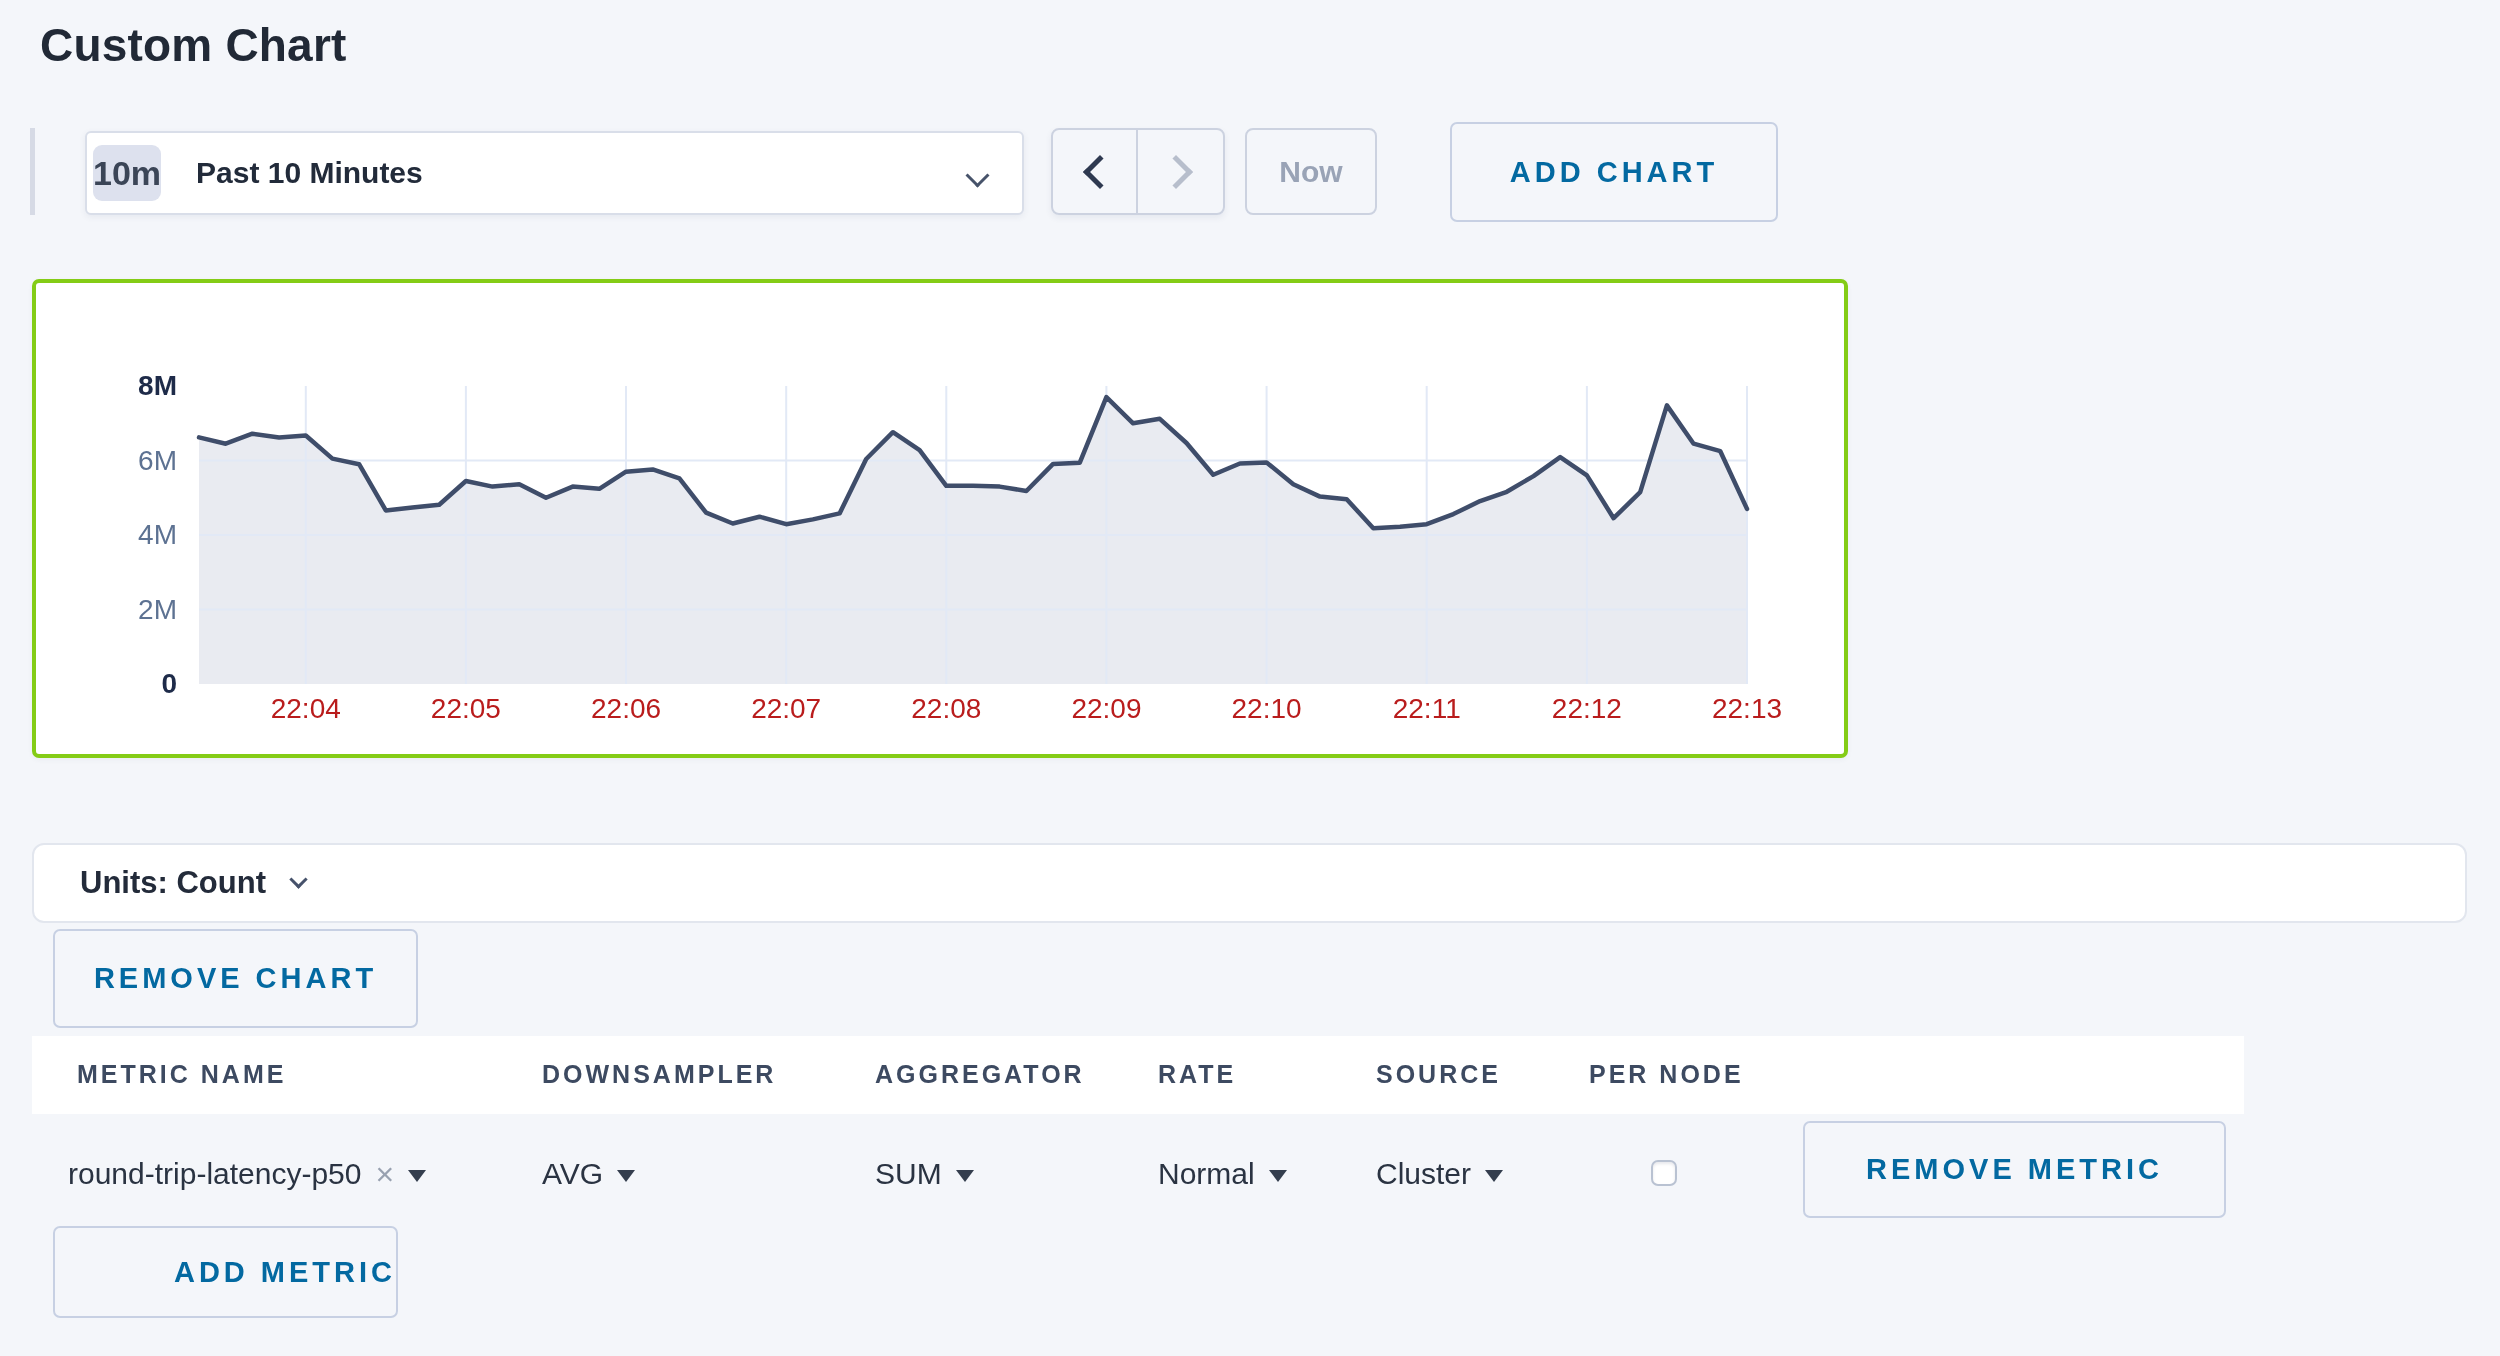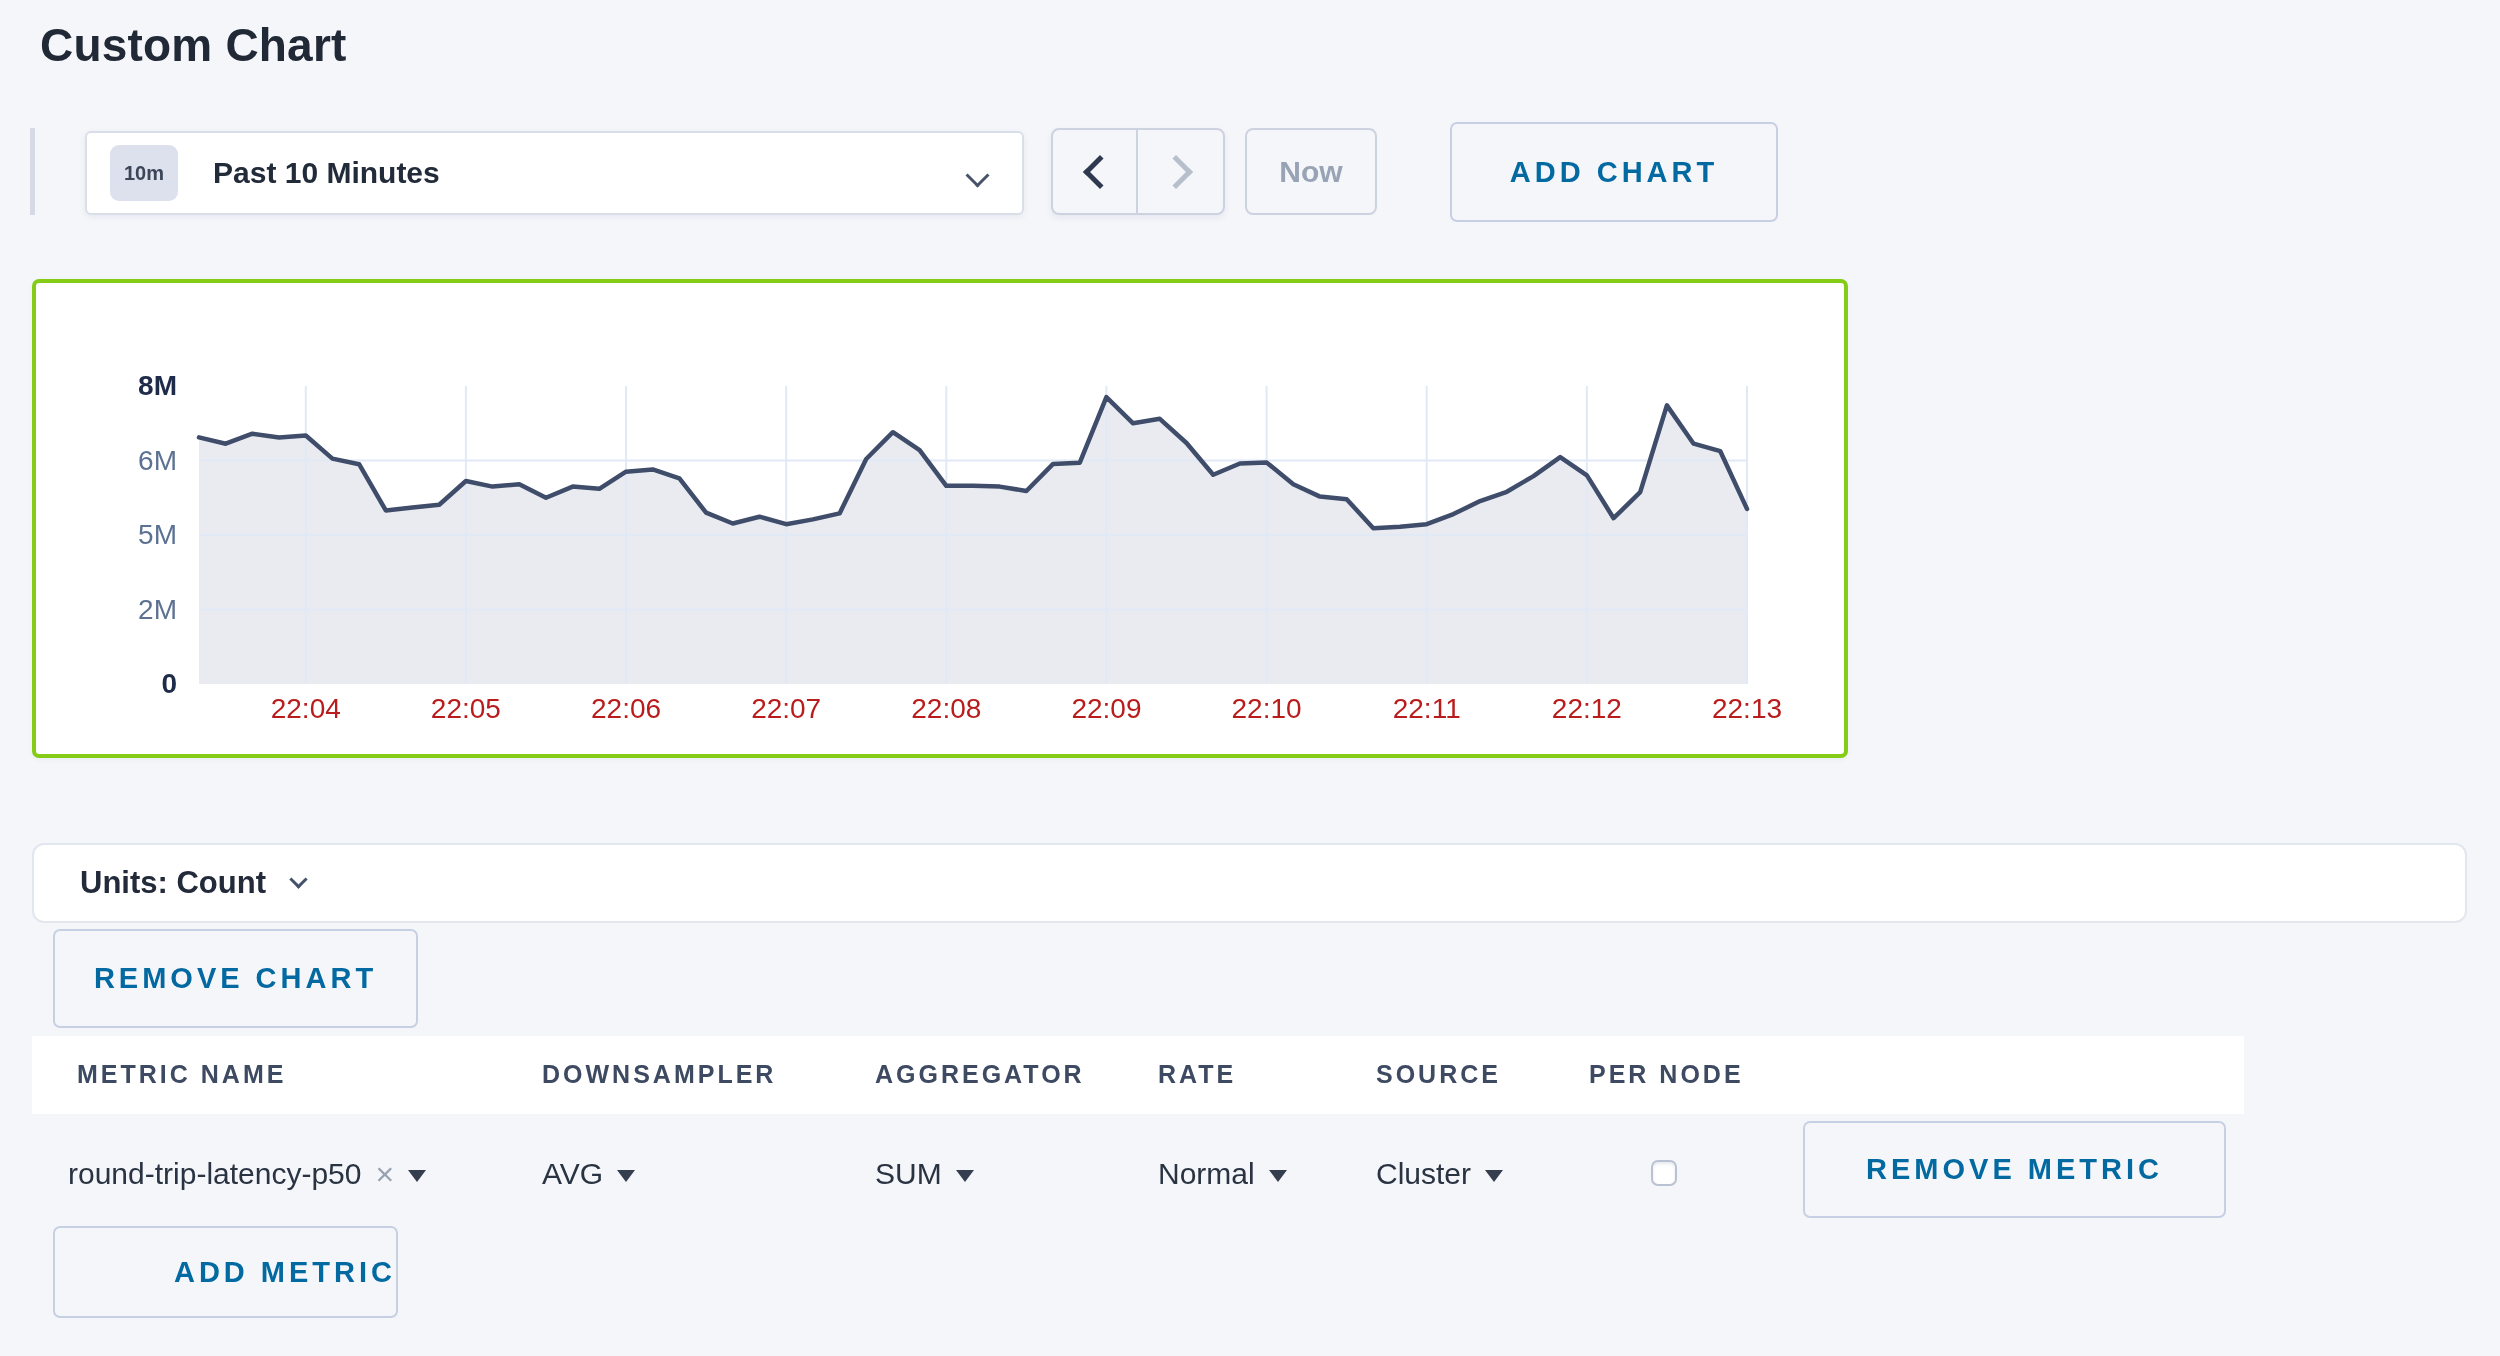--- a/index.html
+++ b/index.html
@@ -23,22 +23,22 @@
   
   .accent-bar { left:30px; top:128px; width:5px; height:87px; background:#d6dae5; }
 
   .time-dropdown {
     left:85px; top:131px; width:939px; height:84px;
     background:#ffffff; border:2px solid #d9dee9; border-radius:6px;
     display:flex; align-items:center; cursor:pointer;
     box-shadow:0 2px 6px rgba(70,82,110,0.08);
   }
   .range-badge {
-    margin-left:23px; width:68px; height:56px; border-radius:9px;
-    background:#dde1ee; color:#3b4557; font-size:20px; font-weight:700;
+    margin-left:6px; width:68px; height:56px; border-radius:9px;
+    background:#dde1ee; color:#3b4557; font-size:34px; font-weight:700;
     display:flex; align-items:center; justify-content:center;
   }
   .range-label { margin-left:35px; font-size:30px; font-weight:700; color:#222b3a; }
   .chev {
     display:inline-block; border-style:solid; border-color:#47536a;
     border-width:0 3px 3px 0; width:17px; height:17px;
     transform:rotate(45deg);
   }
   .time-dropdown .chev { position:absolute; right:36px; top:34px; }
 
@@ -165,21 +165,21 @@
         <line x1="1390.7" y1="103" x2="1390.7" y2="401" stroke="#e2e9f6" stroke-width="2"></line>
         <line x1="1550.9" y1="103" x2="1550.9" y2="401" stroke="#e2e9f6" stroke-width="2"></line>
         <line x1="1711.0" y1="103" x2="1711.0" y2="401" stroke="#e2e9f6" stroke-width="2"></line>
         <line x1="163" y1="177.5" x2="1711" y2="177.5" stroke="#e2e9f6" stroke-width="2"></line>
         <line x1="163" y1="252.0" x2="1711" y2="252.0" stroke="#e2e9f6" stroke-width="2"></line>
         <line x1="163" y1="326.5" x2="1711" y2="326.5" stroke="#e2e9f6" stroke-width="2"></line>
         <path d="M163.0,154.4 L189.7,160.7 L216.4,150.7 L243.1,154.4 L269.8,152.5 L296.4,175.6 L323.1,181.2 L349.8,227.4 L376.5,224.4 L403.2,221.8 L429.9,198.0 L456.6,203.6 L483.3,201.3 L510.0,214.8 L536.7,203.6 L563.3,205.8 L590.0,188.7 L616.7,186.4 L643.4,195.4 L670.1,229.7 L696.8,240.5 L723.5,233.7 L750.2,241.2 L776.9,236.4 L803.6,230.4 L830.2,176.0 L856.9,149.2 L883.6,167.1 L910.3,202.8 L937.0,202.8 L963.7,203.6 L990.4,208.0 L1017.1,180.9 L1043.8,179.7 L1070.4,114.2 L1097.1,140.3 L1123.8,135.8 L1150.5,160.0 L1177.2,191.7 L1203.9,180.5 L1230.6,179.4 L1257.3,201.3 L1284.0,213.6 L1310.7,216.2 L1337.3,245.3 L1364.0,243.8 L1390.7,241.2 L1417.4,231.1 L1444.1,218.1 L1470.8,208.8 L1497.5,193.1 L1524.2,174.1 L1550.9,192.4 L1577.6,235.2 L1604.2,209.2 L1630.9,122.4 L1657.6,160.7 L1684.3,168.2 L1711.0,225.9" fill="none" stroke="#3f4d6a" stroke-width="4.5" stroke-linejoin="round" stroke-linecap="round"></path>
       </svg></div>
 <div class="ytick major" style="left: 51px; top: 87px;">8M</div>
     <div class="ytick" style="left: 51px; top: 161.5px;">6M</div>
-    <div class="ytick" style="left: 51px; top: 236px;">5M</div>
+    <div class="ytick" style="left: 51px; top: 236px;">4M</div>
     <div class="ytick" style="left: 51px; top: 310.5px;">2M</div>
     <div class="ytick major" style="left: 51px; top: 385px;">0</div>
     <div class="xtick" style="left: 204.759px; top: 411px;">22:04</div>
     <div class="xtick" style="left: 364.897px; top: 411px;">22:05</div>
     <div class="xtick" style="left: 525.034px; top: 411px;">22:06</div>
     <div class="xtick" style="left: 685.172px; top: 411px;">22:07</div>
     <div class="xtick" style="left: 845.31px; top: 411px;">22:08</div>
     <div class="xtick" style="left: 1005.45px; top: 411px;">22:09</div>
     <div class="xtick" style="left: 1165.59px; top: 411px;">22:10</div>
     <div class="xtick" style="left: 1325.72px; top: 411px;">22:11</div>

